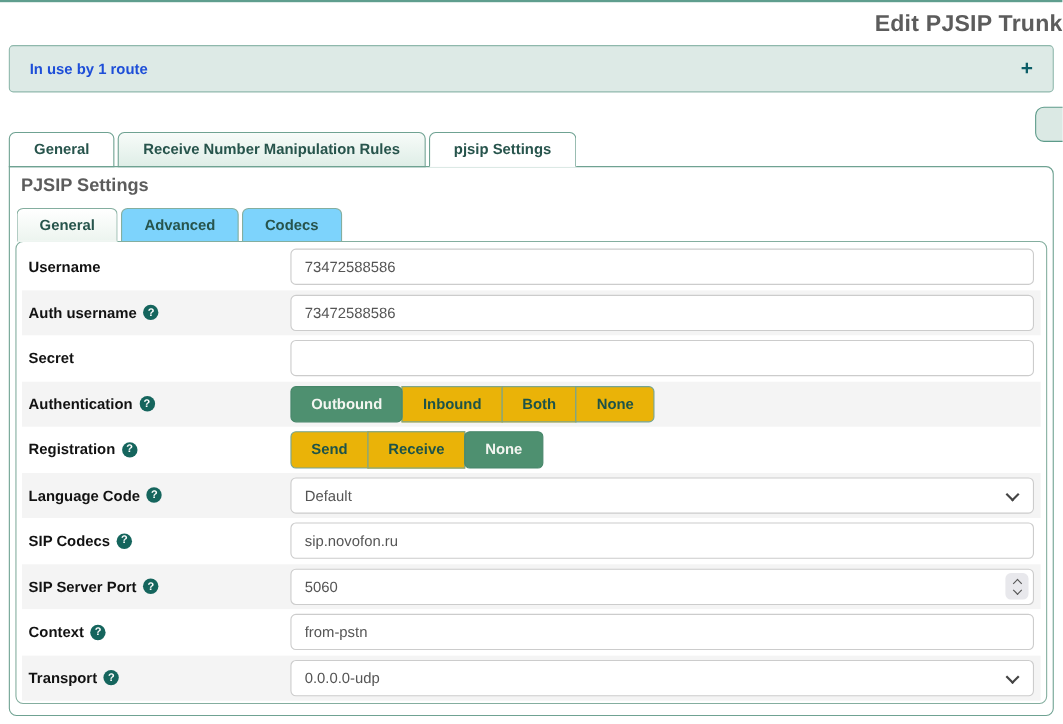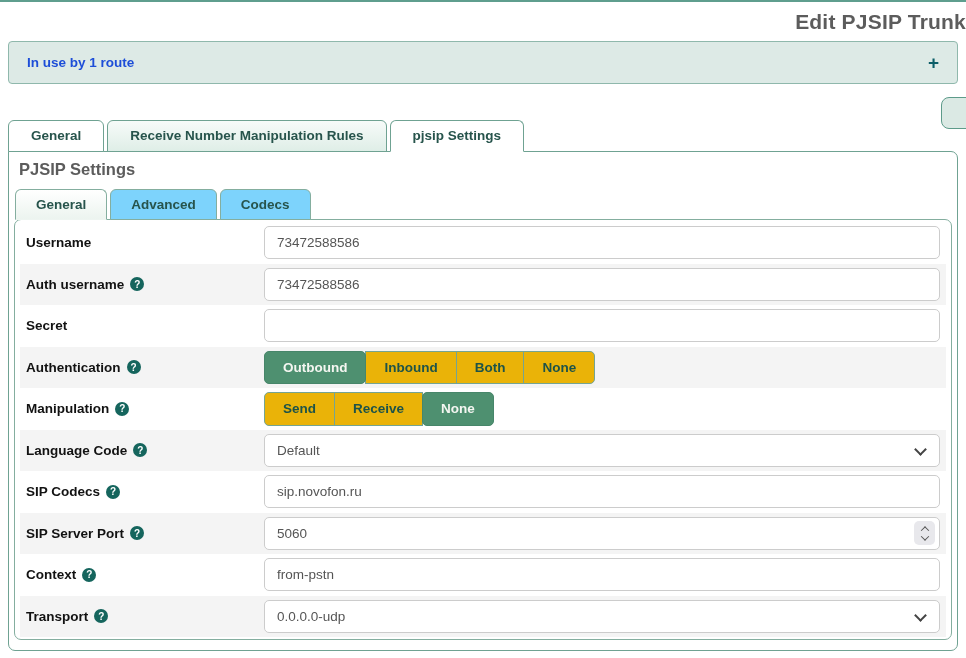--- a/index.html
+++ b/index.html
@@ -278,21 +278,21 @@
           <button class="grp-btn active">Outbound</button>
           <button class="grp-btn">Inbound</button>
           <button class="grp-btn">Both</button>
           <button class="grp-btn">None</button>
         </div>
       </div>
     </div>
 
     <div class="frow">
       <div class="flabel">
-        <span>Manipulation</span>
+        <span>Registration</span>
         <span class="help-icon">?</span>
       </div>
       <div class="fctrl">
         <div class="btn-group">
           <button class="grp-btn">Send</button>
           <button class="grp-btn">Receive</button>
           <button class="grp-btn active">None</button>
         </div>
       </div>
     </div>

